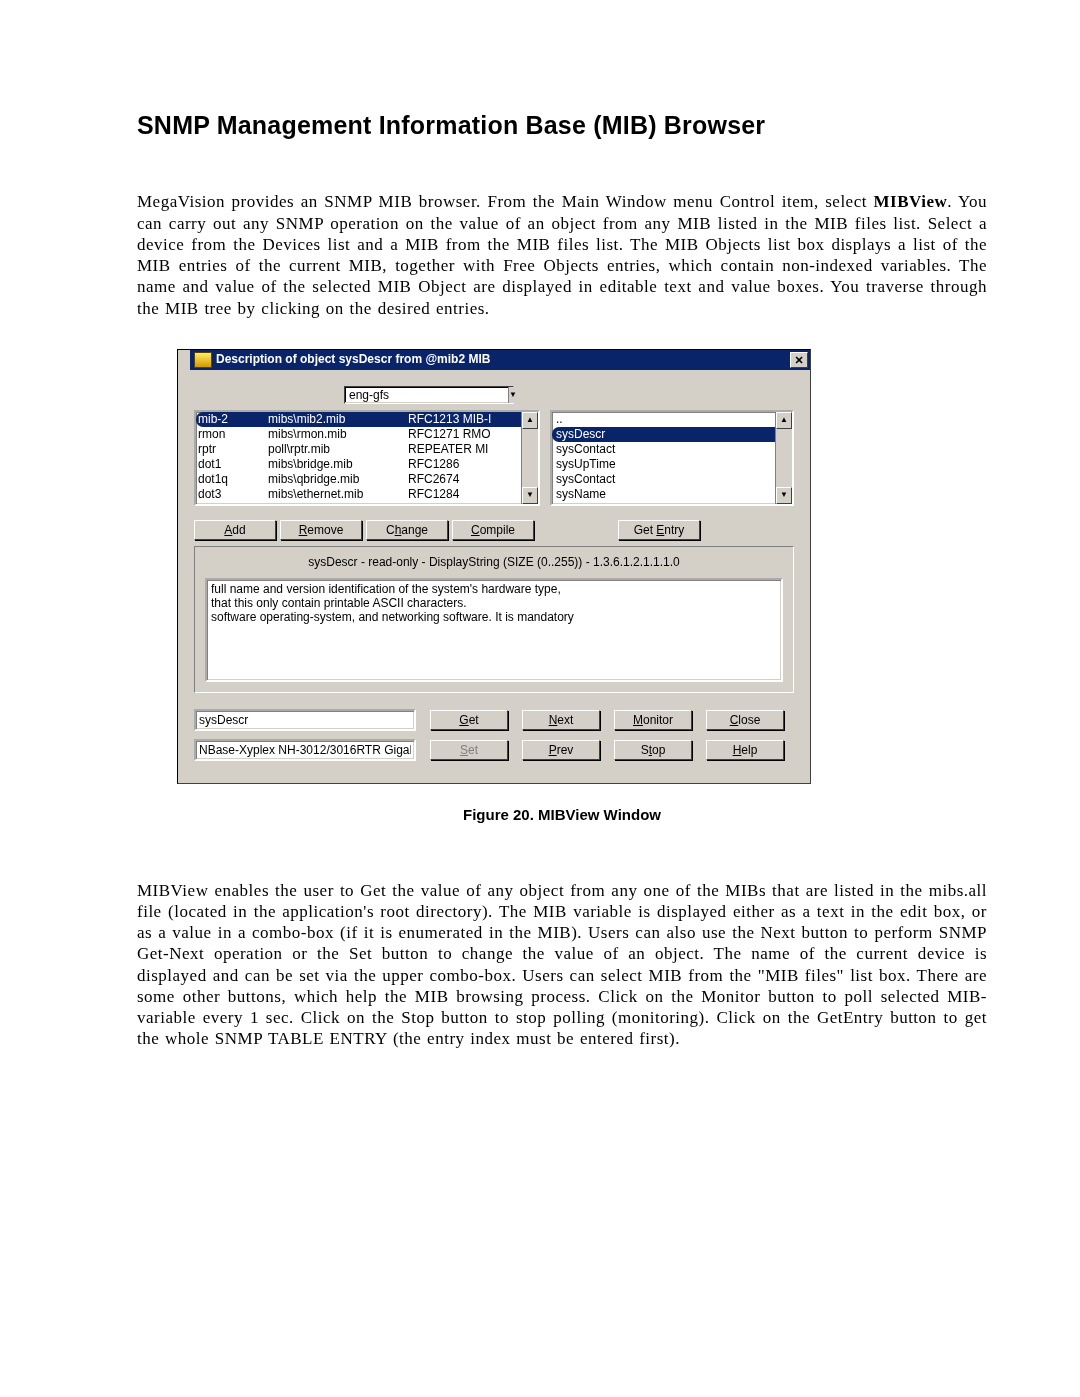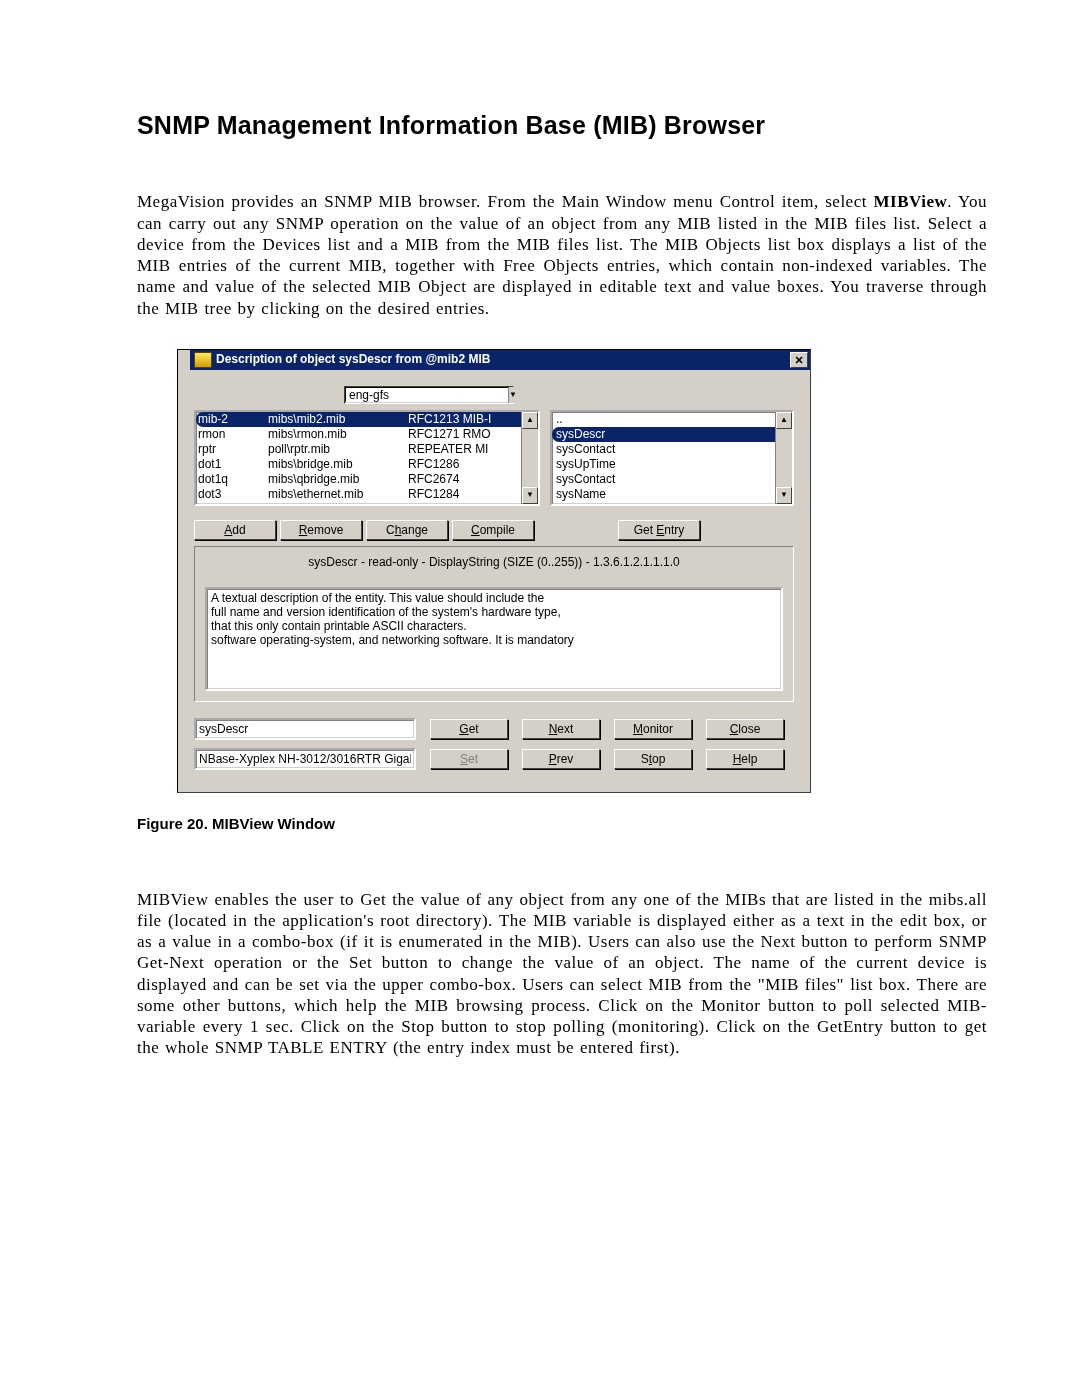--- a/index.html
+++ b/index.html
@@ -27,20 +27,21 @@
     text-align: justify;
     letter-spacing: 0.5px;
     word-spacing: 1px;
     margin: 0 0 30px 0;
   }
   .para b { font-family: Georgia, serif; }
   .caption {
     font-family: Arial, Helvetica, sans-serif;
     font-weight: bold;
     font-size: 15px;
+    text-align: center;
     margin: 22px 0 55px 0;
   }
 
   
   .win {
     width: 632px;
     margin: 0 0 0 40px;
     background: #d4d0c8;
     border: 1px solid #000;
     border-right: 1px solid #404040;
@@ -159,21 +160,21 @@
   .btn.disabled { color: #808080; }
   .spacer { flex: 1; }
 
   .status-frame {
     border: 1px solid #808080;
     border-right-color: #fff;
     border-bottom-color: #fff;
     padding: 8px 10px 10px 10px;
     margin-top: 6px;
   }
-  .status-info { text-align: center; margin-bottom: 17px; }
+  .status-info { text-align: center; margin-bottom: 8px; }
   .desc-box {
     background: #fff;
     border: 2px inset #fff;
     box-shadow: inset 1px 1px 0 #808080, inset -1px -1px 0 #d4d0c8;
     padding: 2px 4px;
     height: 96px;
     line-height: 14px;
     font-size: 12px;
     overflow: hidden;
   }
@@ -275,21 +276,20 @@
         <span class="btn">C<u class="ak">h</u><span>ange</span></span>
         <span class="btn"><u class="ak">C</u><span>ompile</span></span>
         <span class="spacer"></span>
         <span class="btn">Get <u class="ak">E</u><span>ntry</span></span>
         <span style="width:90px"></span>
       </div>
 
       <div class="status-frame">
         <div class="status-info">sysDescr  -  read-only  -  DisplayString (SIZE (0..255))  -  1.3.6.1.2.1.1.1.0</div>
         <div class="desc-box">
-          <div>A textual description of the entity.  This value should include the</div>
           <div>full name and version identification of the system's hardware type,</div>
           <div>that this only contain printable ASCII characters.</div>
           <div>software operating-system, and networking software.  It is mandatory</div>
         </div>
       </div>
 
       <div class="val-area">
         <div class="val-row">
           <input class="textin" value="sysDescr" style="">
           <span class="btn"><u class="ak">G</u><span>et</span></span>

